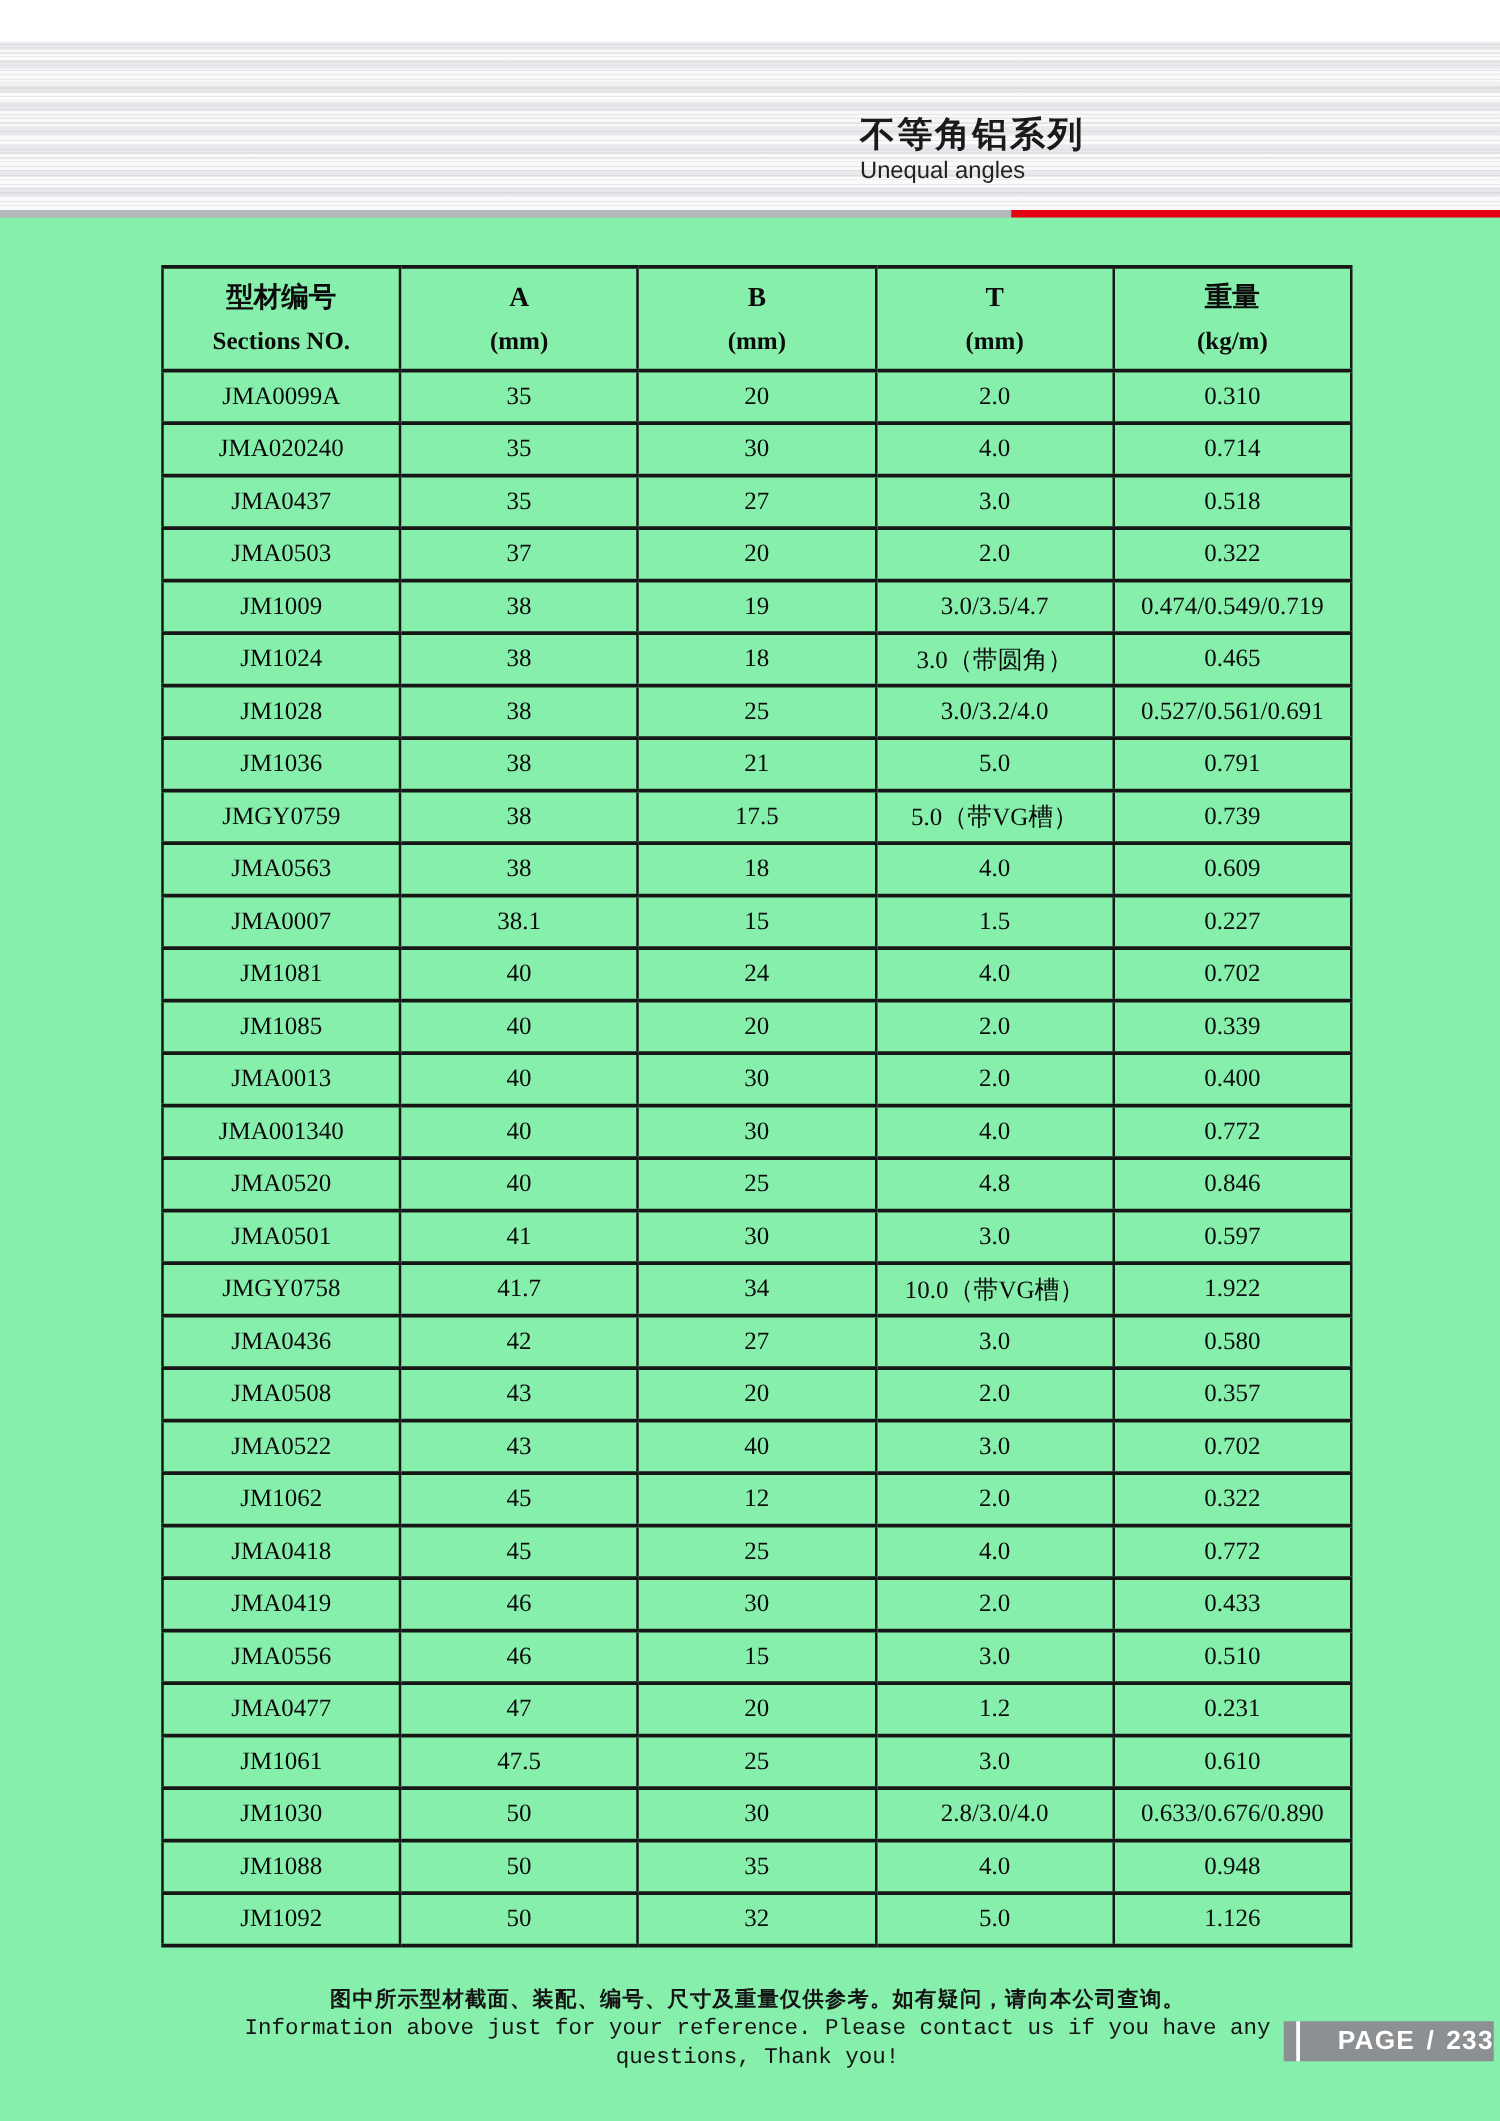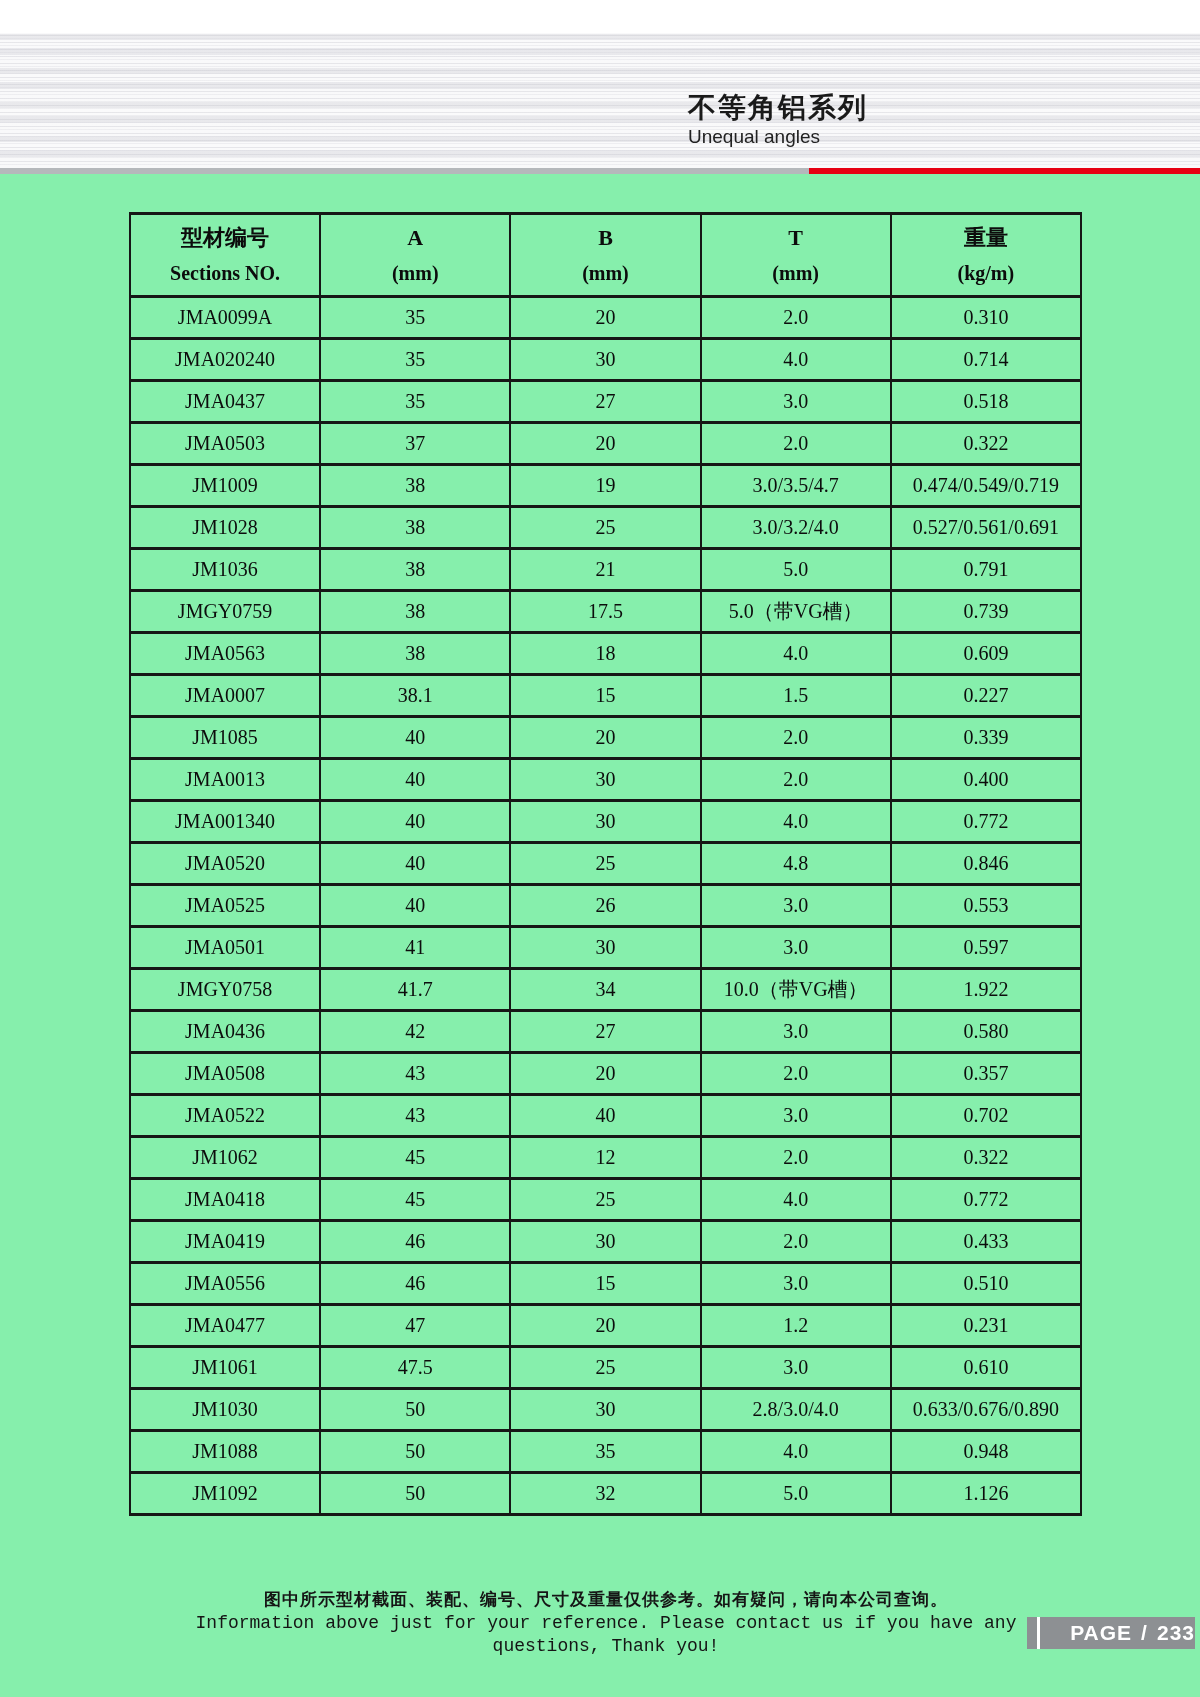--- a/index.html
+++ b/index.html
@@ -149,20 +149,27 @@
           <td>0.322</td>
         </tr>
         <tr>
           <td>JM1009</td>
           <td>38</td>
           <td>19</td>
           <td>3.0/3.5/4.7</td>
           <td>0.474/0.549/0.719</td>
         </tr>
         <tr>
+          <td>JM1024</td>
+          <td>38</td>
+          <td>18</td>
+          <td>3.0（带圆角）</td>
+          <td>0.465</td>
+        </tr>
+        <tr>
           <td>JM1028</td>
           <td>38</td>
           <td>25</td>
           <td>3.0/3.2/4.0</td>
           <td>0.527/0.561/0.691</td>
         </tr>
         <tr>
           <td>JM1036</td>
           <td>38</td>
           <td>21</td>
@@ -184,20 +191,27 @@
           <td>0.609</td>
         </tr>
         <tr>
           <td>JMA0007</td>
           <td>38.1</td>
           <td>15</td>
           <td>1.5</td>
           <td>0.227</td>
         </tr>
         <tr>
+          <td>JM1081</td>
+          <td>40</td>
+          <td>24</td>
+          <td>4.0</td>
+          <td>0.702</td>
+        </tr>
+        <tr>
           <td>JM1085</td>
           <td>40</td>
           <td>20</td>
           <td>2.0</td>
           <td>0.339</td>
         </tr>
         <tr>
           <td>JMA0013</td>
           <td>40</td>
           <td>30</td>
@@ -210,27 +224,20 @@
           <td>30</td>
           <td>4.0</td>
           <td>0.772</td>
         </tr>
         <tr>
           <td>JMA0520</td>
           <td>40</td>
           <td>25</td>
           <td>4.8</td>
           <td>0.846</td>
-        </tr>
-        <tr>
-          <td>JMA0525</td>
-          <td>40</td>
-          <td>26</td>
-          <td>3.0</td>
-          <td>0.553</td>
         </tr>
         <tr>
           <td>JMA0501</td>
           <td>41</td>
           <td>30</td>
           <td>3.0</td>
           <td>0.597</td>
         </tr>
         <tr>
           <td>JMGY0758</td>

